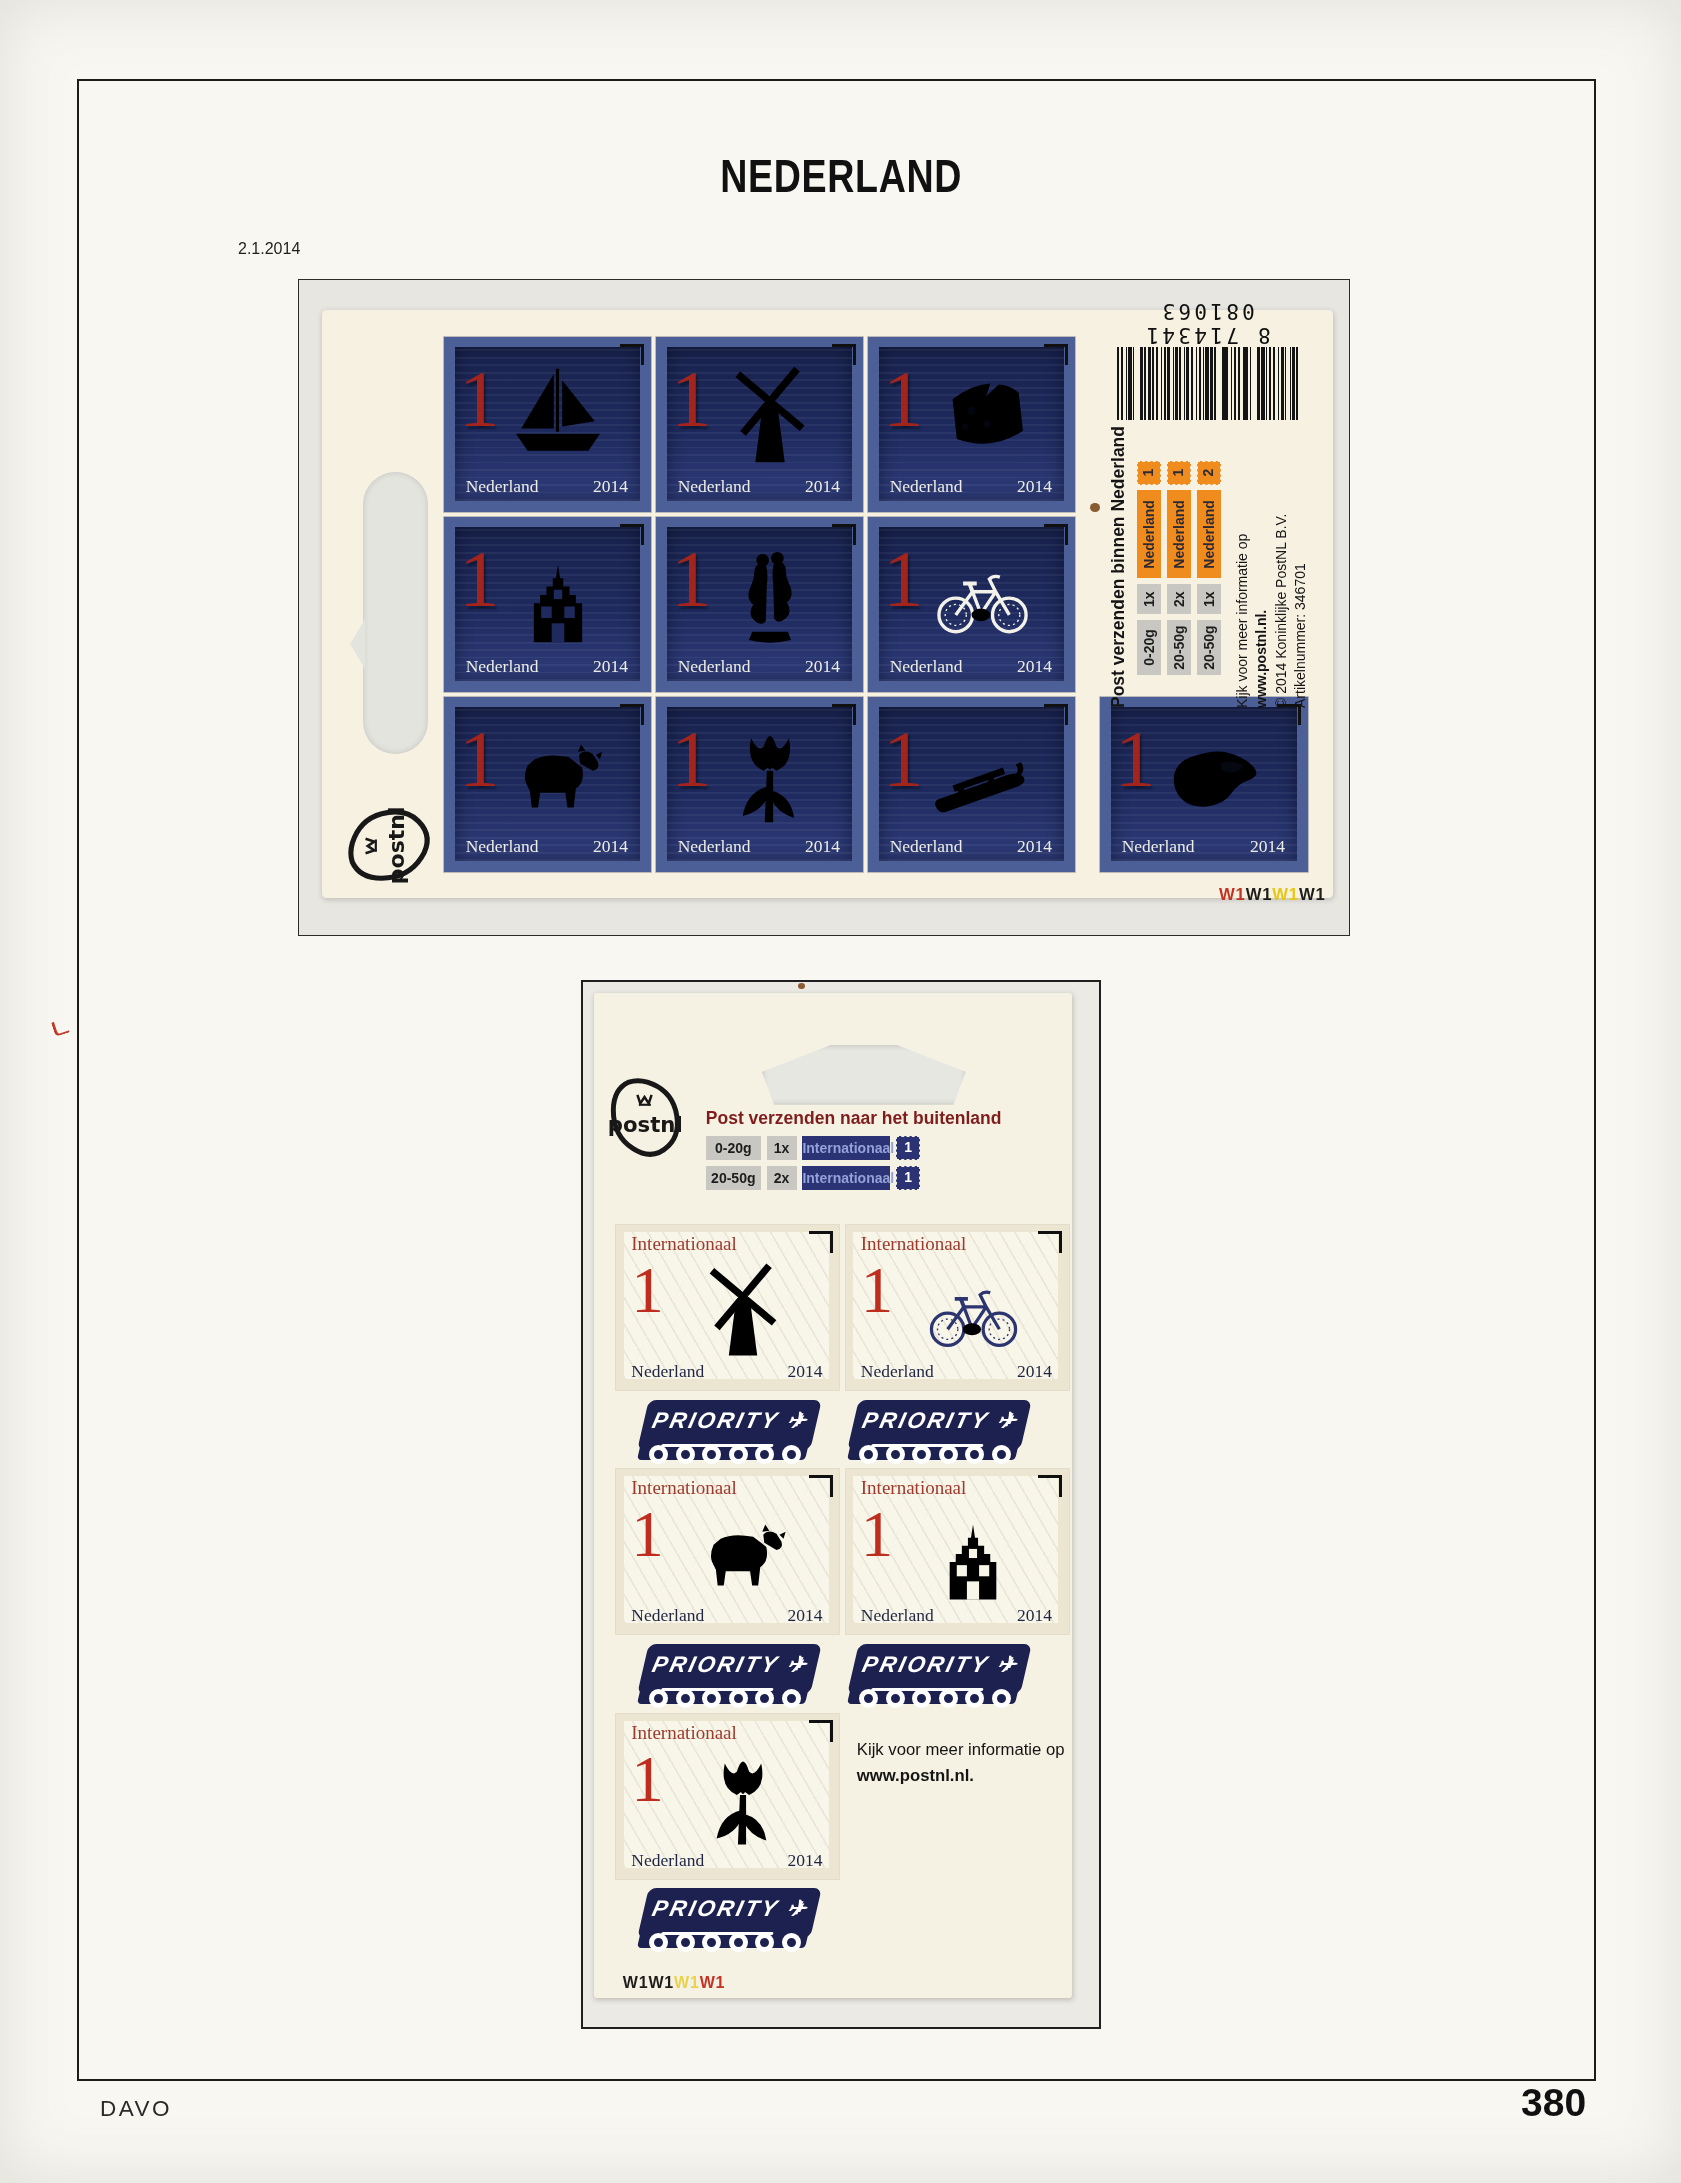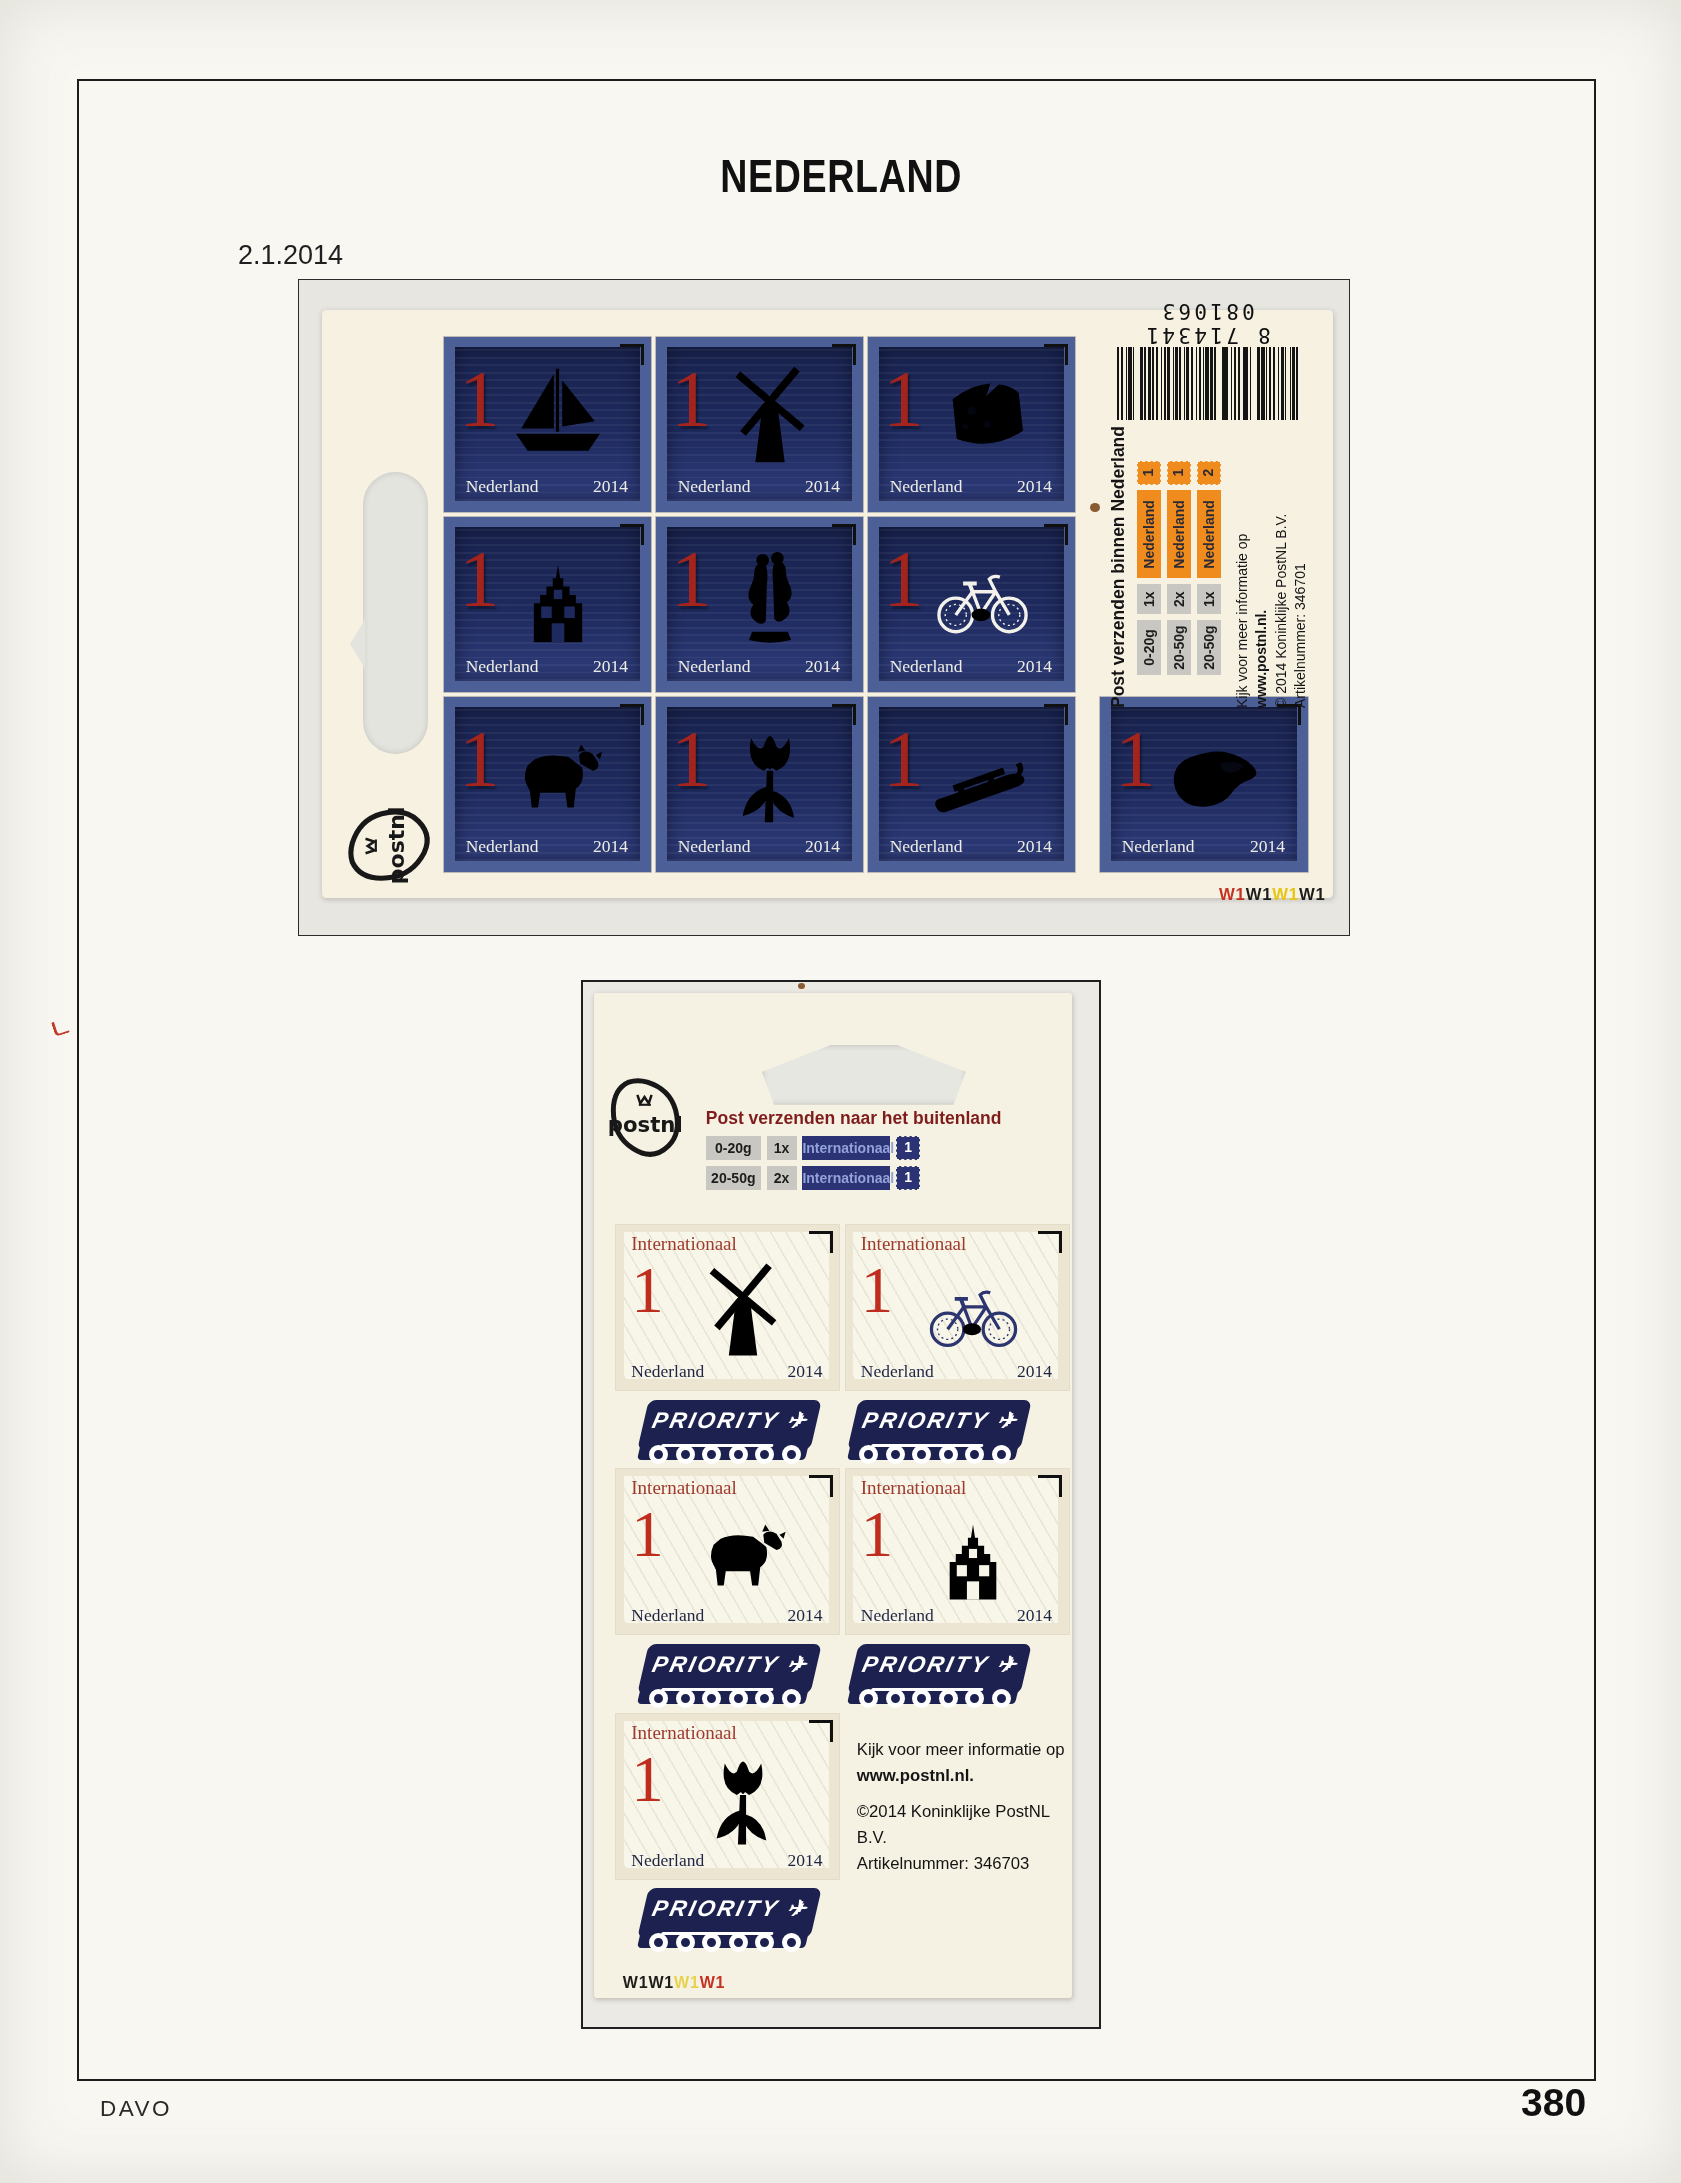--- a/index.html
+++ b/index.html
@@ -3,21 +3,21 @@
 <meta charset="utf-8">
 <style>
   html,body{margin:0;padding:0;background:#f1efe9;}
   .page{position:relative;width:1682px;height:2183px;background:#f8f7f2;
         font-family:"Liberation Sans",sans-serif;overflow:hidden;
         box-shadow:inset 0 0 67px rgba(120,115,100,.18);}
   .frame{position:absolute;left:77px;top:79px;width:1515px;height:1998px;border:2.5px solid #1c1c1c;}
   .title{position:absolute;top:148px;left:0;width:100%;text-align:center;}
   .title span{display:inline-block;font-size:47px;font-weight:bold;color:#111;
               letter-spacing:0.8px;transform:scaleX(.80);}
-  .date{position:absolute;left:238px;top:240px;font-size:27px;color:#1f1f1f;}
+  .date{position:absolute;left:238px;top:240px;font-size:16px;color:#1f1f1f;}
   .davo{position:absolute;left:100px;top:2096px;font-size:22.5px;letter-spacing:2.5px;color:#2a2a2a;}
   .pageno{position:absolute;left:1521px;top:2081px;font-size:39px;font-weight:bold;color:#111;}
 
   
   .cmark{position:absolute;top:6.7px;right:6.7px;width:21px;height:18.3px;
          border-top:3.3px solid #101010;border-right:3.3px solid #101010;}
   .ic{position:absolute;}
   .serif{font-family:"Liberation Serif",serif;}
 
   
@@ -515,24 +515,20 @@
             <div class="wh"></div>
             <div class="wh"></div>
             <div class="wh"></div>
           </div>
       </div>
 
       <div class="infoB1">
         <span>Kijk voor meer informatie op</span><br>
         <b>www.postnl.nl.</b>
       </div>
-      <div class="infoB2">
-        <span>©2014 Koninklijke PostNL B.V.</span><br>
-        <span>Artikelnummer: 346703</span>
-      </div>
 
 
       <div class="marksB">
         <span style="color: rgb(29, 29, 27);">W1</span><span style="color: rgb(29, 29, 27);">W1</span><span style="color: rgb(233, 210, 76);">W1</span><span style="color: rgb(197, 50, 34);">W1</span>
       </div>
       <div class="speck" style="left:204px;top:-10px;width:7.5px;height:6.7px;"></div>
     </div>
   </div>
 
   <div class="penmark"></div>

